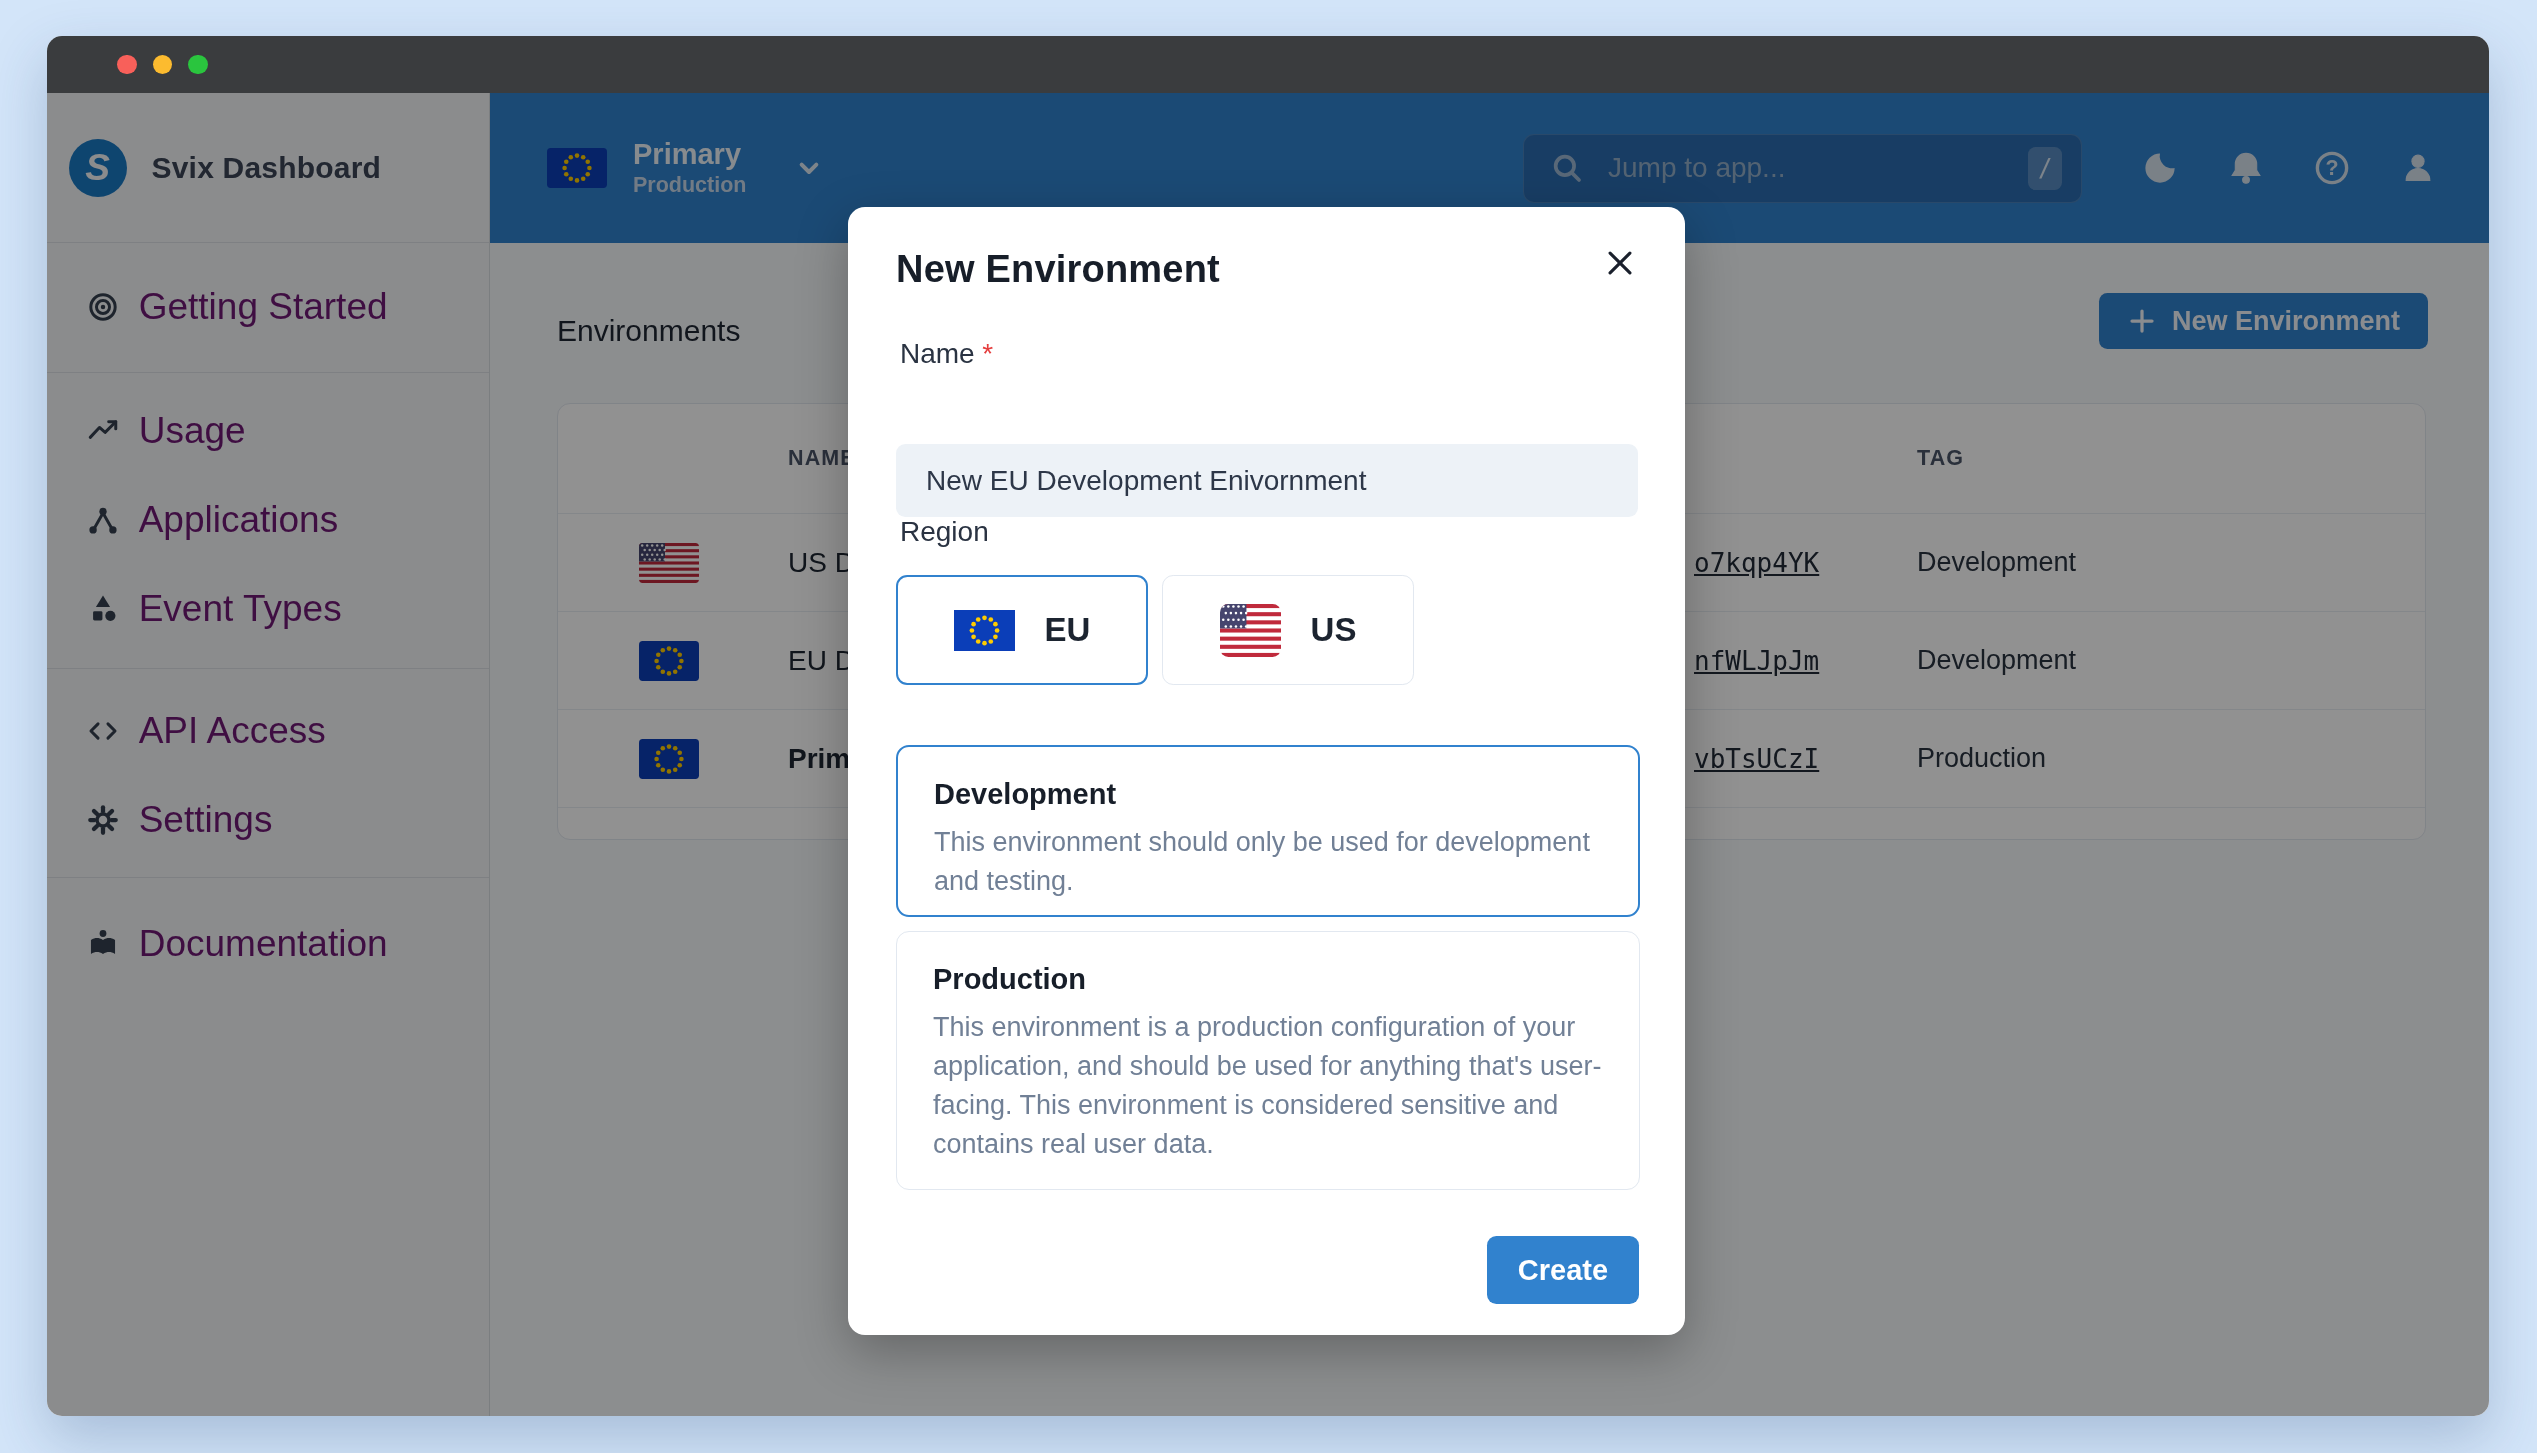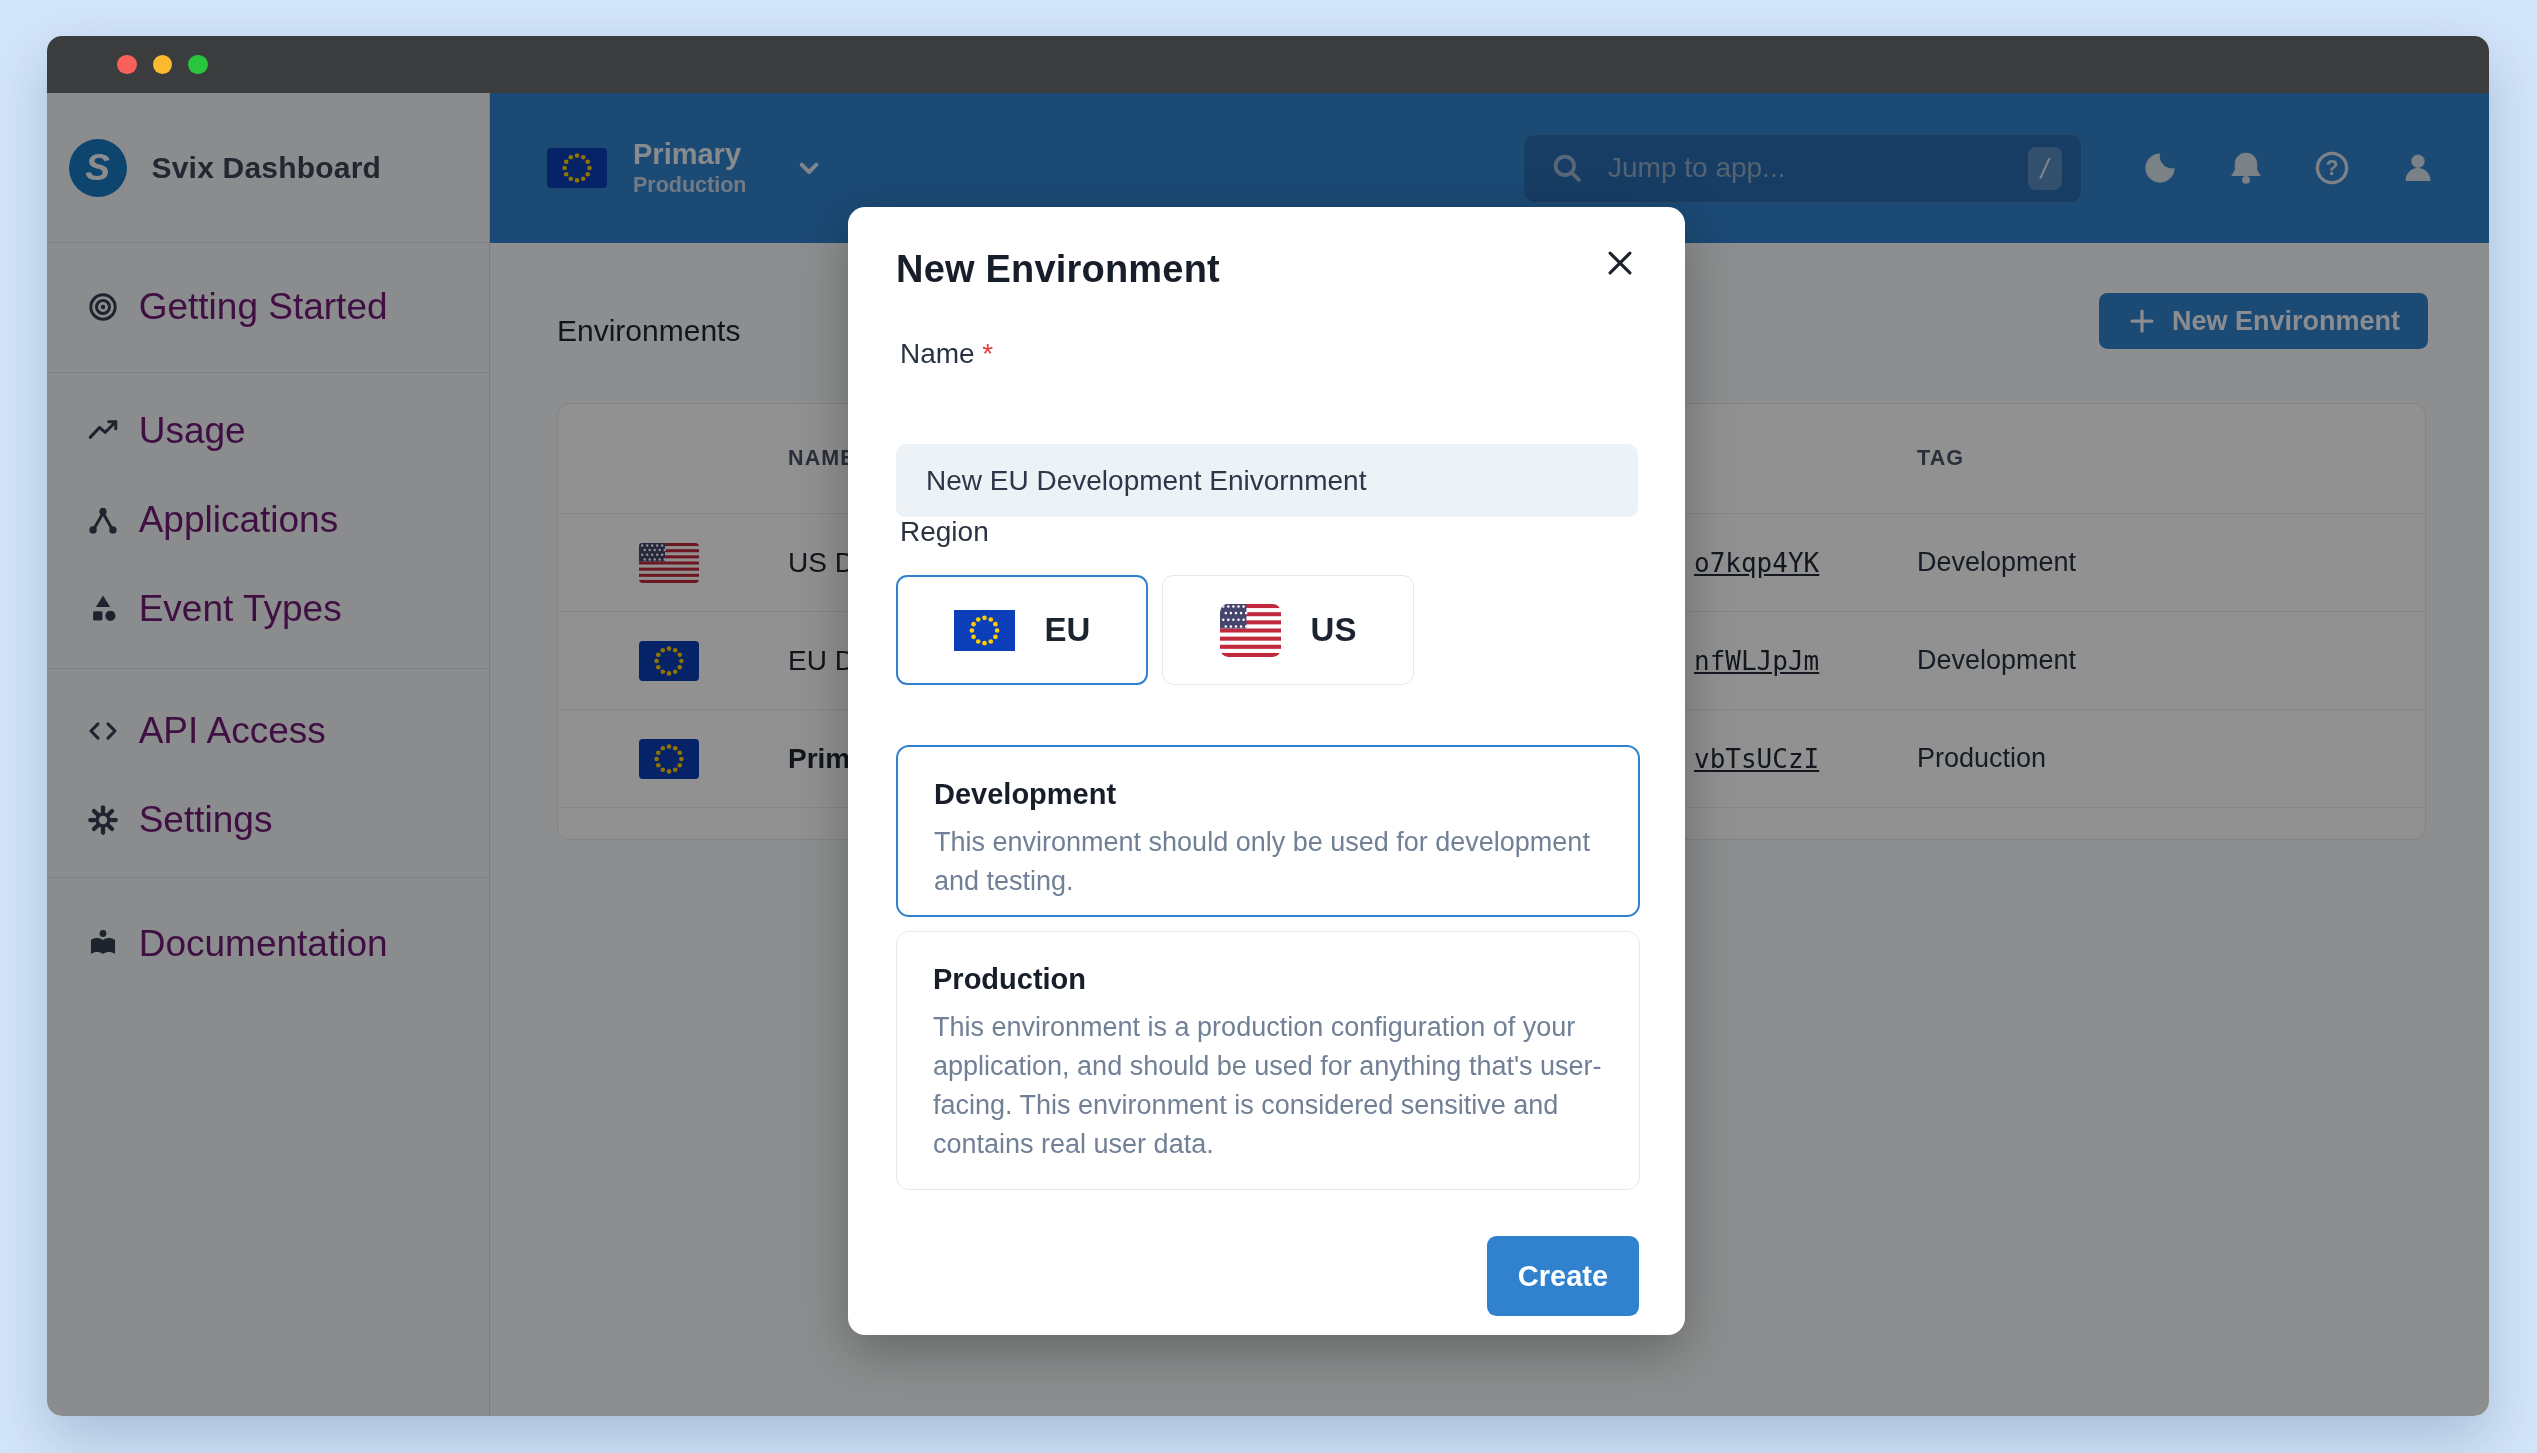--- a/index.html
+++ b/index.html
@@ -97,21 +97,21 @@
   .region-code { font-size:33px; font-weight:700; color:#1c2430; }
   .flag-eu-lg { width:61px; height:41px; }
   .flag-us-lg { width:61px; height:53px; border-radius:8.4px; }
 
   .envtype { position:absolute; left:48px; width:744px; background:#fff; border:1.9px solid #e2e8f0; border-radius:13px; padding:31px 36px 0; }
   .envtype.selected { border:2.8px solid #3182ce; }
   .et-dev  { top:538px; height:172px; }
   .et-prod { top:724px; height:259px; }
   .et-title { font-size:29px; font-weight:700; color:#171e29; margin-bottom:12px; }
   .et-desc { font-size:27px; line-height:39px; color:#718096; }
-  .btn-create { position:absolute; right:46px; top:1029px; width:152px; height:80px; background:#3182ce; color:#ffffff;
+  .btn-create { position:absolute; right:46px; top:1029px; width:152px; height:68px; background:#3182ce; color:#ffffff;
                 border:none; border-radius:9.3px; font-size:29px; font-weight:700; cursor:pointer; font-family:inherit; }
 </style>
 </head>
 <body>
 
 <div class="page">
   <div class="window">
 
     <div class="titlebar">
       <span class="tl-dot tl-red"></span>

